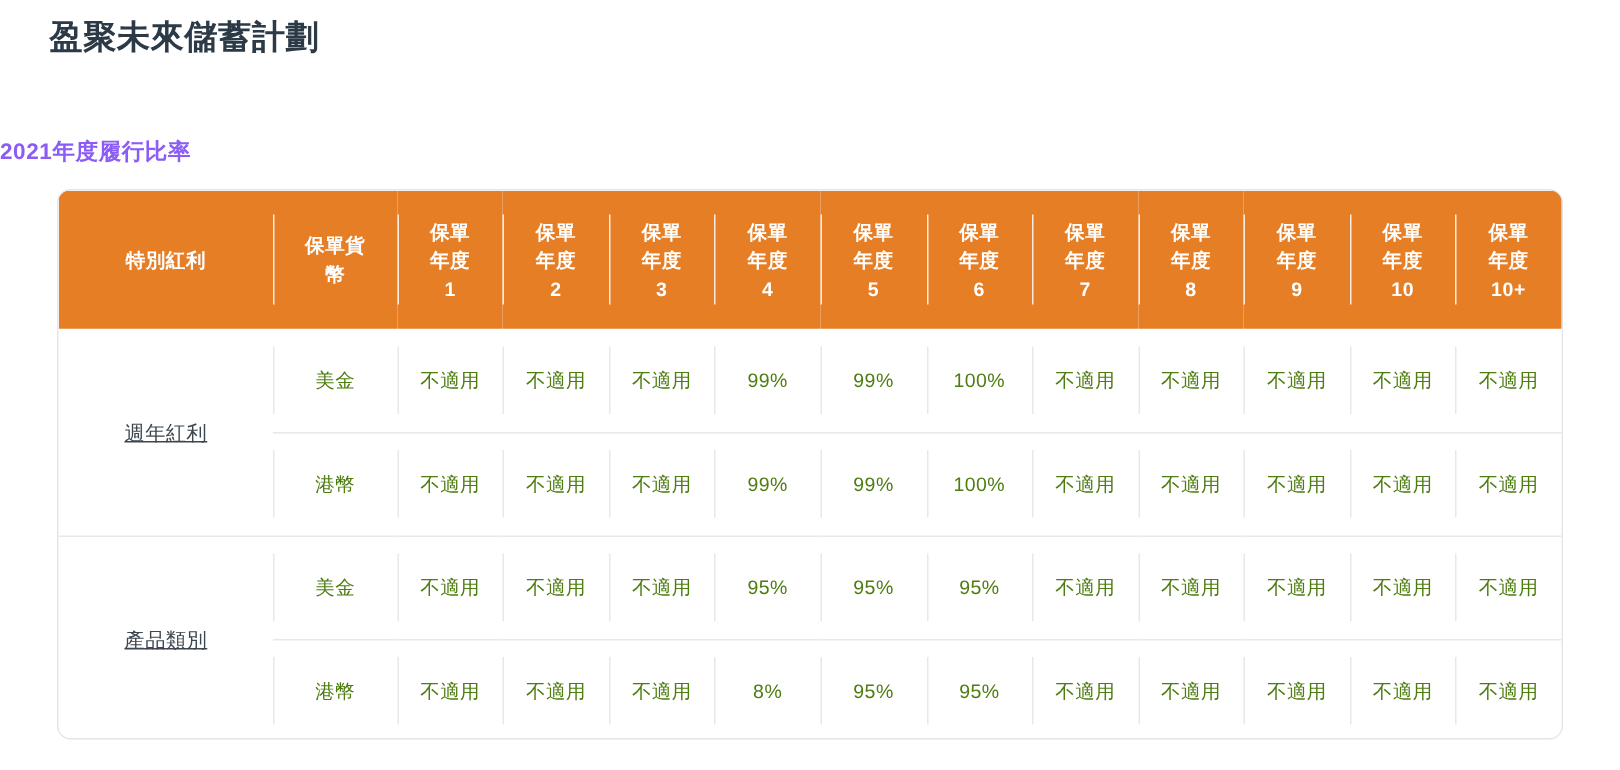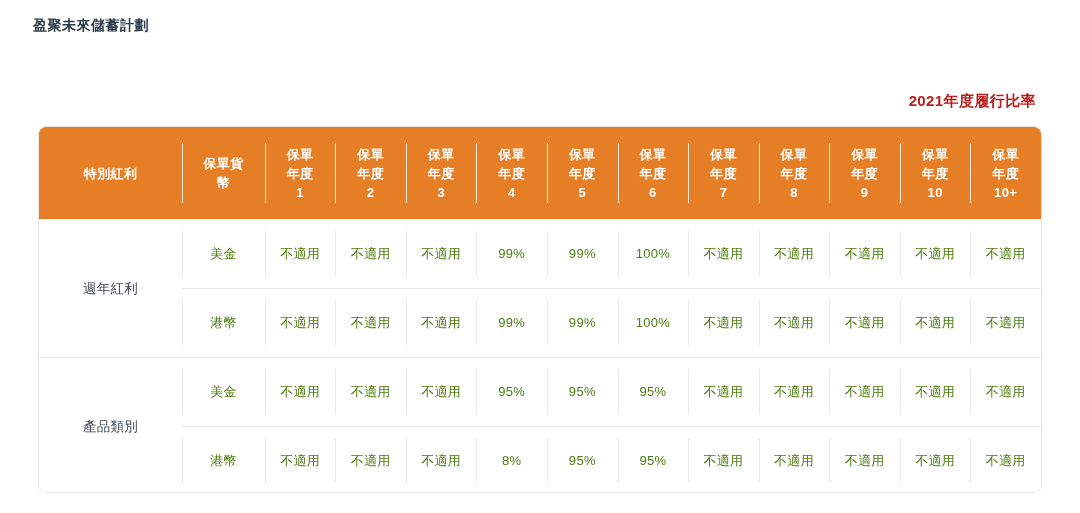--- a/index.html
+++ b/index.html
@@ -17,21 +17,21 @@
     position: relative;
     width: 1080px;
     height: 513px;
     padding: 0;
   }
 
   .page-title {
     position: absolute;
     left: 33px;
     top: 12px;
-    font-size: 14px;
+    font-size: 22px;
     font-weight: bold;
     color: #2b3a46;
     letter-spacing: 0.5px;
     line-height: 26px;
   }
 
   .page-subtitle {
     position: absolute;
     left: 33px;
     top: 60px;
@@ -40,24 +40,24 @@
     color: #4a5560;
     letter-spacing: 0.3px;
     line-height: 18px;
   }
 
   .section-heading {
     position: absolute;
     left: 0;
     top: 92px;
     width: 1036px;
-    text-align: right;
+    text-align: left;
     font-size: 15px;
     font-weight: bold;
-    color: #b91c1c;
+    color: #8b5cf6;
     letter-spacing: 0.4px;
   }
 
   .card {
     position: absolute;
     left: 38px;
     top: 126px;
     width: 1004px;
     height: 367px;
     border: 1px solid #e3e5e7;
@@ -128,20 +128,21 @@
     left: 0;
     top: 12px;
     bottom: 12px;
     width: 1px;
     background: #e6e8ea;
   }
 
   td.cat-cell {
     font-size: 13.5px;
     color: #3c4650;
+    text-decoration: underline;
   }
 
   
   tr.inner-sep td.sep-line::after {
     content: "";
     position: absolute;
     left: 0;
     right: 0;
     top: 0;
     height: 1px;

